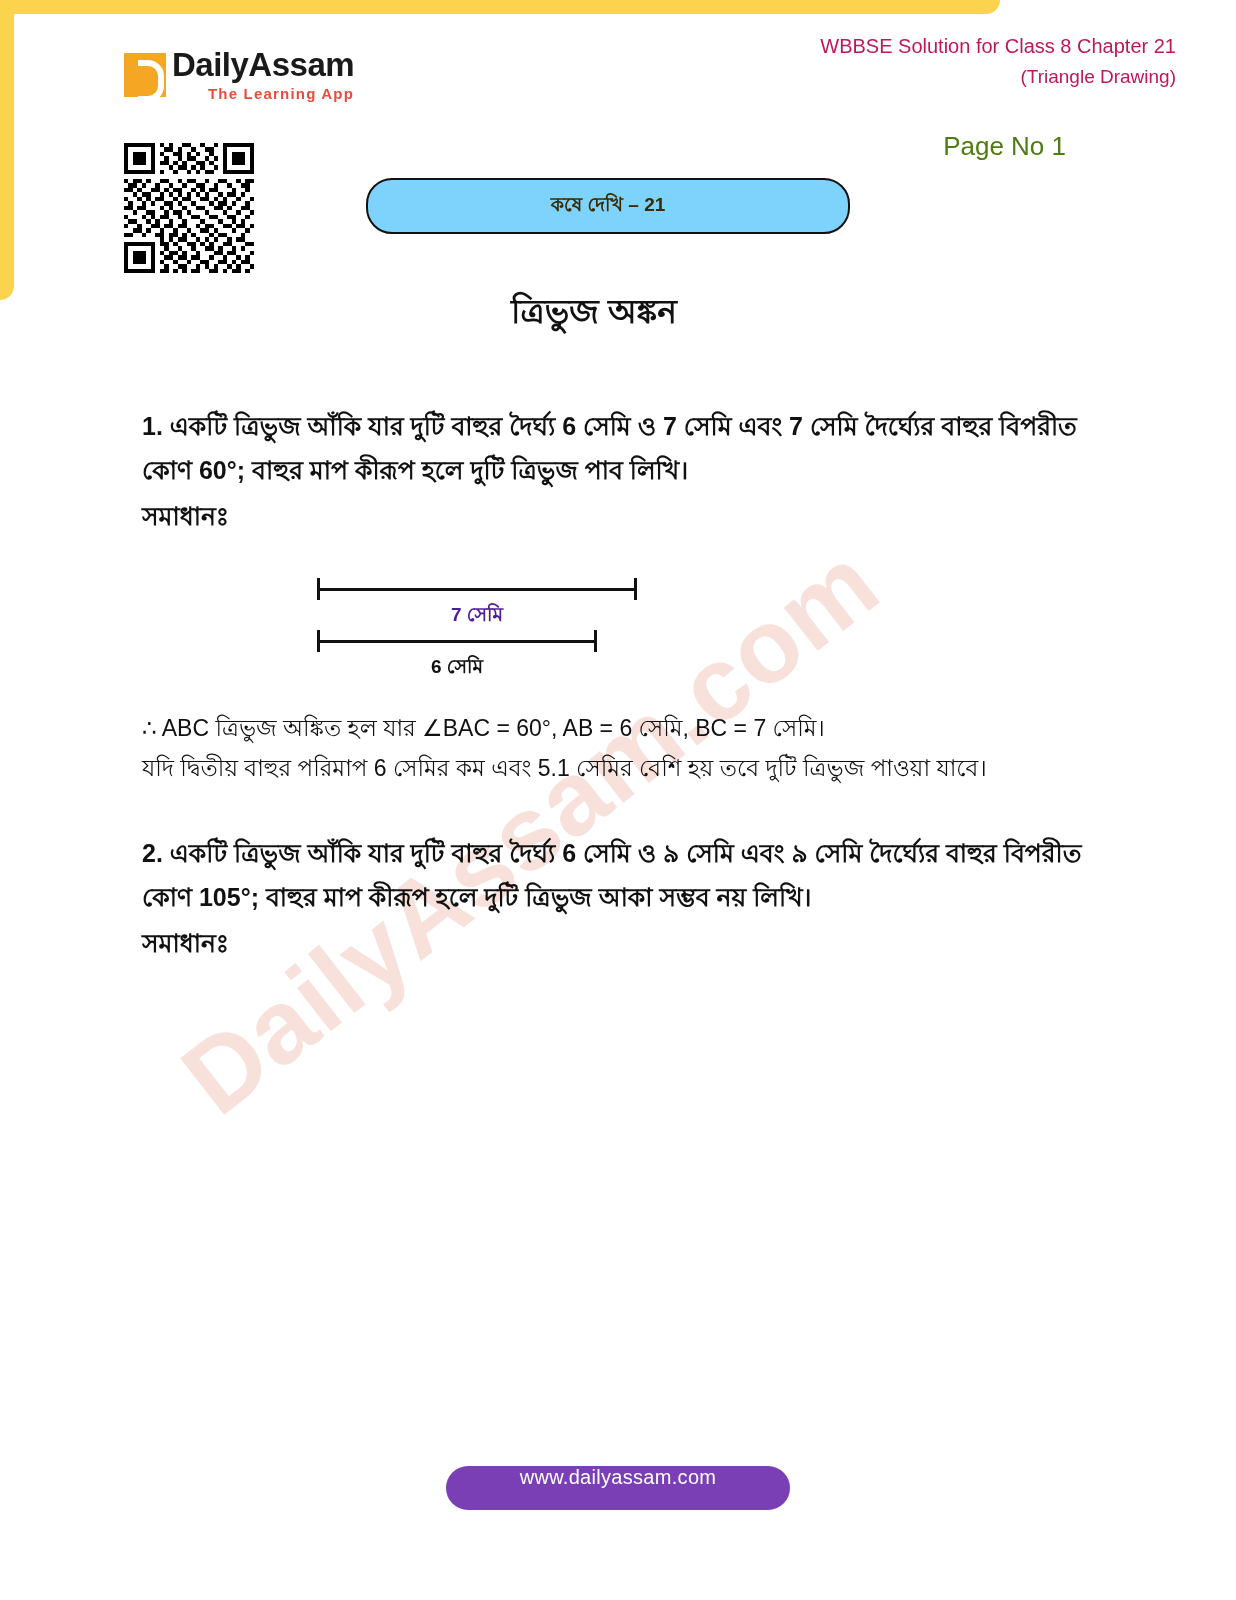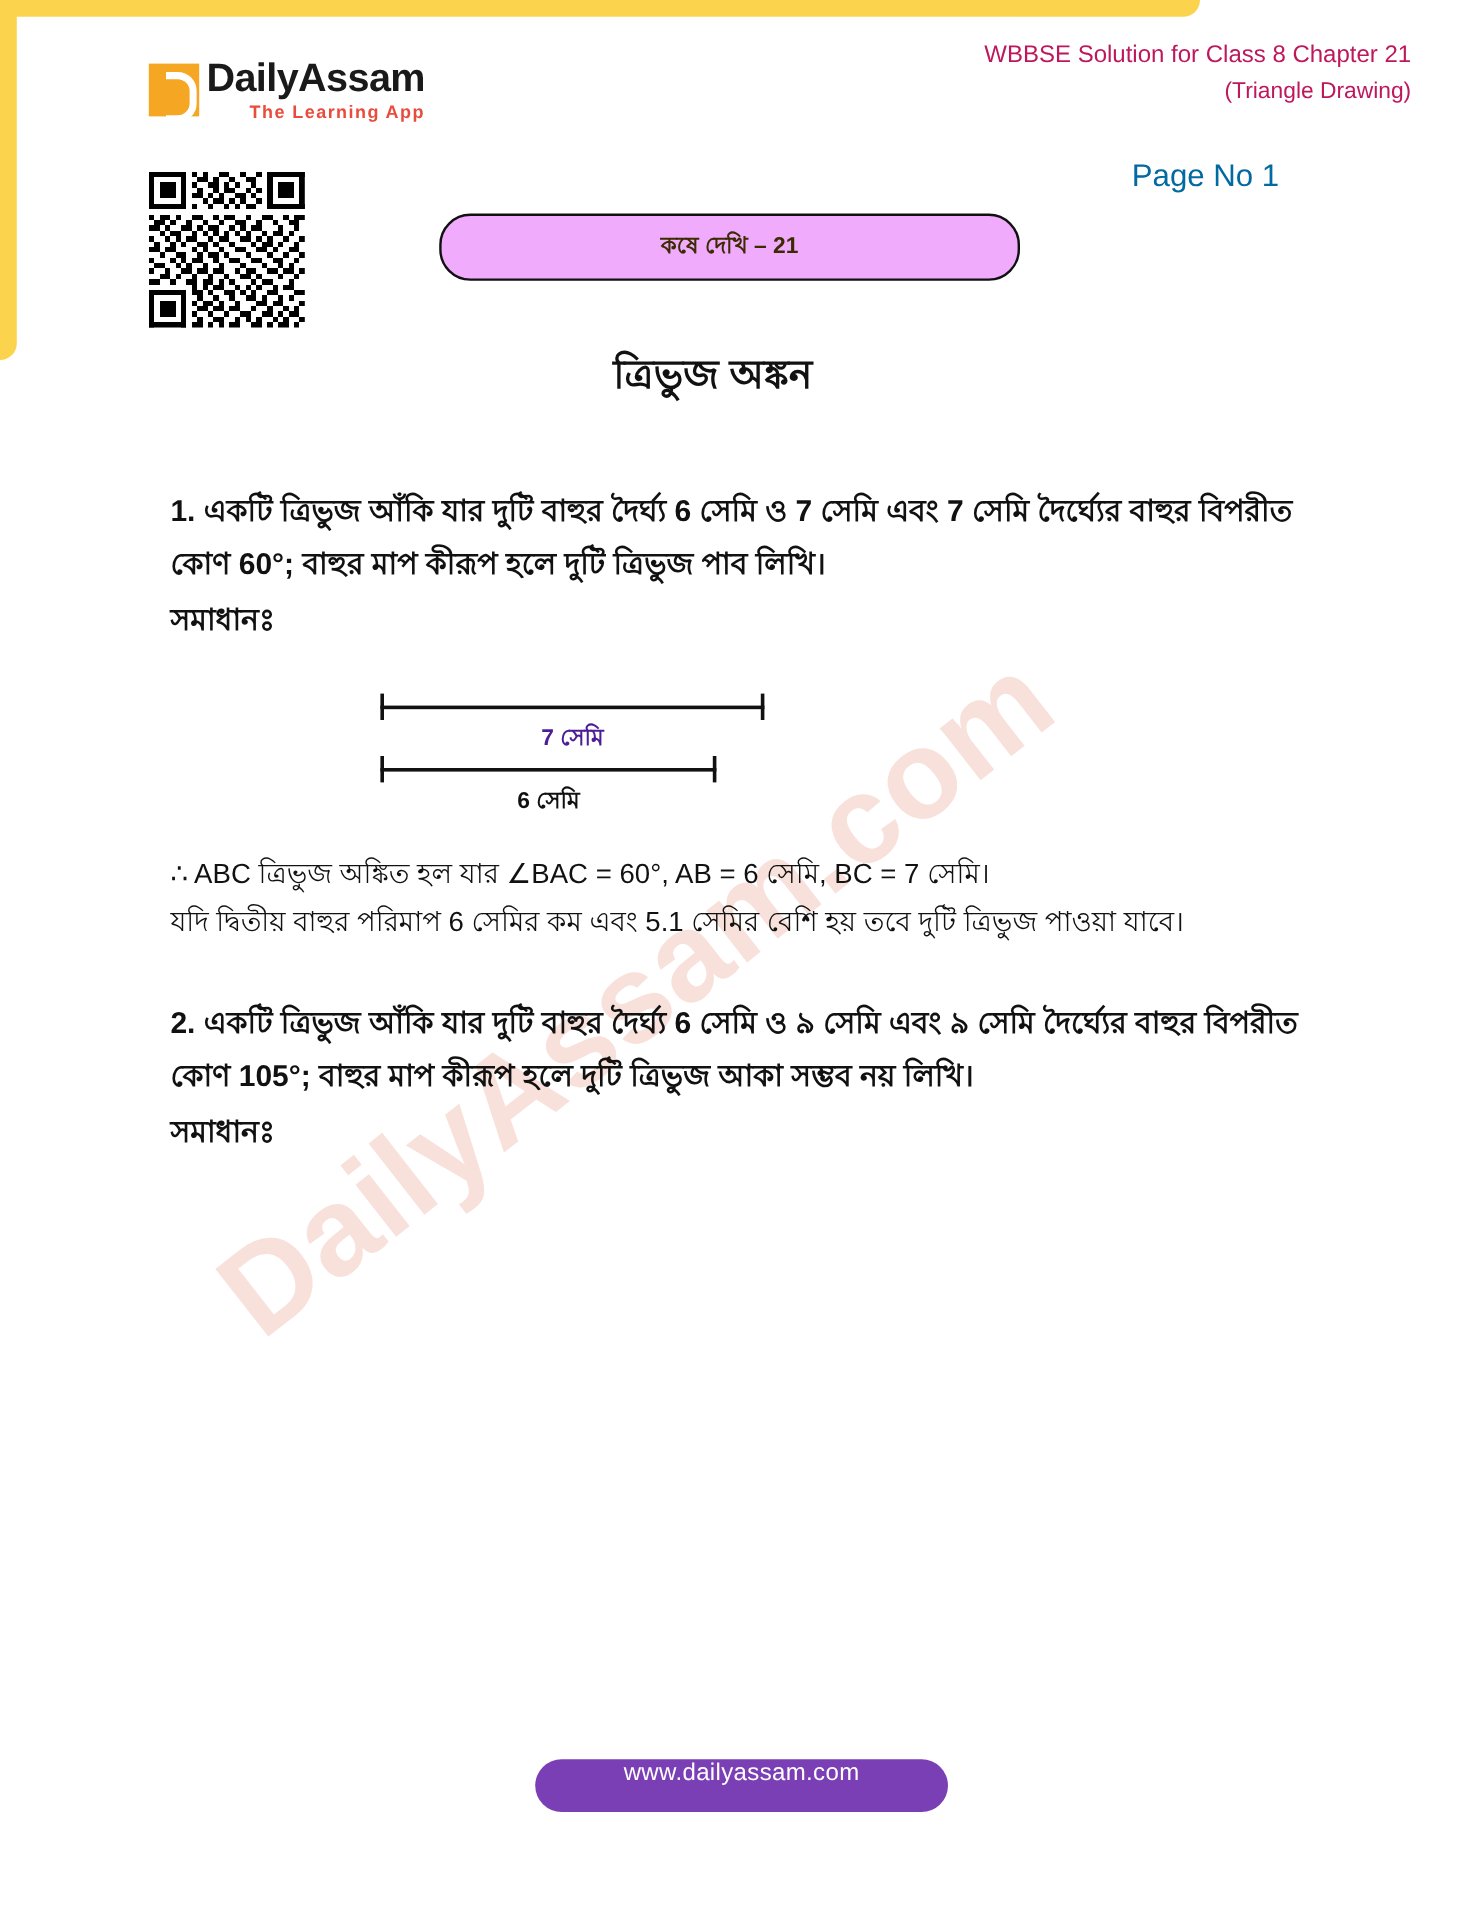--- a/index.html
+++ b/index.html
@@ -72,21 +72,21 @@
     line-height: 1.6;
     color: #be185d;
   }
   .header-right .line2 { font-size: 19px; }
 
   .page-no {
     position: absolute;
     right: 170px;
     top: 131px;
     font-size: 26px;
-    color: #0369a1;
+    color: #4d7c0f;
   }
 
   
   .logo {
     position: absolute;
     left: 124px;
     top: 48px;
     display: flex;
     align-items: center;
   }
@@ -135,21 +135,21 @@
     background: #ffffff;
   }
 
   
   .pill {
     position: absolute;
     left: 366px;
     top: 178px;
     width: 480px;
     height: 52px;
-    background: #f0abfc;
+    background: #7dd3fc;
     border: 2px solid #111;
     border-radius: 26px;
     display: flex;
     align-items: center;
     justify-content: center;
     font-size: 19px;
     font-weight: bold;
     color: #3b2b00;
   }
 

